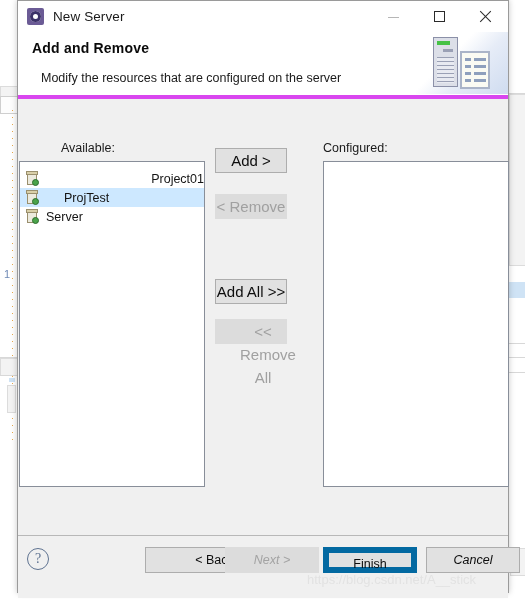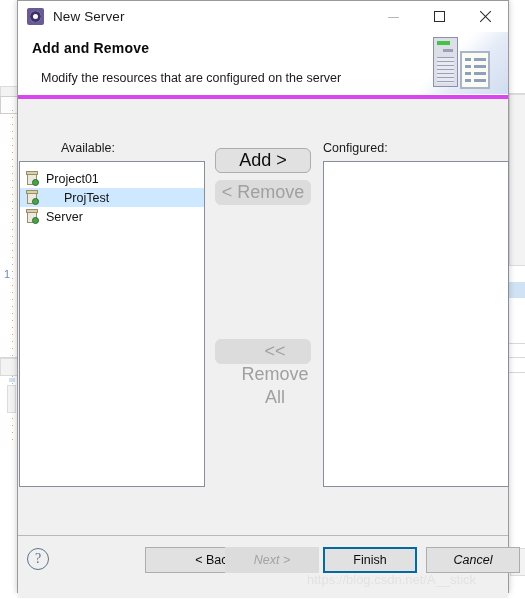--- a/index.html
+++ b/index.html
@@ -227,21 +227,21 @@
     position: relative;
     height: 19px;
     display: flex;
     align-items: center;
     padding-left: 26px;
     font-size: 12.5px;
     color: #141414;
     white-space: nowrap;
   }
   .list-item.selected { background: #cde8ff; padding-left: 44px; }
-  .list-item:first-child { margin-top: 7px; }
+  .list-item:first-child { margin-top: 7px; justify-content: flex-end; }
 
   
   .jar-icon {
     position: absolute;
     left: 6px; top: 2px;
     width: 13px; height: 15px;
   }
   .jar-body {
     position: absolute;
     left: 1px; top: 3px;
@@ -265,43 +265,42 @@
     border-radius: 50%;
     background: #4aa34a;
     border: 1px solid #2e6e2e;
     box-sizing: border-box;
   }
 
   
   .xfer-btn {
     position: absolute;
     left: 197px;
-    width: 96px;
+    width: 72px;
     height: 25px;
-    font-size: 18px;
+    font-size: 15px;
     font-family: "Liberation Sans", sans-serif;
     text-align: center;
     line-height: 23px;
     box-sizing: border-box;
-    border-radius: 6px;
   }
   .xfer-btn.enabled {
     background: #e1e1e1;
     border: 1px solid #adadad;
     color: #0d0d0d;
   }
   .xfer-btn.disabled {
     background: #dcdcdc;
     border: 1px solid #dcdcdc;
     color: #a0a0a0;
   }
   #btn-add        { top: 49px;  }
-  #btn-remove     { top: 81px; text-align: center;  }
+  #btn-remove     { top: 95px; text-align: center;  }
   #btn-add-all    { top: 180px; }
-  #btn-remove-all { top: 240px; padding-left: 24px; }
+  #btn-remove-all { top: 220px; padding-left: 24px; }
 
   
   #footer {
     position: relative;
     height: 62px;
     background: #f0f0f0;
     border-top: 1px solid #b8b8b8;
   }
   #help-icon {
     position: absolute;
@@ -333,21 +332,21 @@
     color: #0d0d0d;
   }
   .nav-btn.disabled {
     background: #dcdcdc;
     border: 1px solid #dcdcdc;
     color: #a3a3a3;
     font-style: italic;
   }
   .nav-btn.default {
     background: #e1e1e1;
-    border: 2px solid #0369a1;
+    border: 6px solid #0369a1;
     color: #0d0d0d;
     line-height: 22px;
   }
   #btn-back   { left: 127px; padding-left: 45px; }
   #btn-next   { left: 207px; }
   #btn-finish { left: 305px; }
   #btn-cancel { left: 408px; font-style: italic; }
 
   
   #watermark {
@@ -452,20 +451,21 @@
             <span class="jar-badge"></span>
         </span>
         <span>Server</span>
       </div>
     </div>
 
     <div class="listbox" id="list-configured"></div>
 
     <div class="xfer-btn enabled" id="btn-add">Add &gt;</div>
     <div class="xfer-btn disabled" id="btn-remove">&lt; Remove</div>
+    <div class="xfer-btn enabled" id="btn-add-all">Add All &gt;&gt;</div>
     <div class="xfer-btn disabled" id="btn-remove-all">&lt;&lt; Remove All</div>
   </div>
 
   <div id="footer">
     <div id="help-icon">?</div>
     <div class="nav-btn enabled" id="btn-back">&lt; Back</div>
     <div class="nav-btn disabled" id="btn-next">Next &gt;</div>
     <div class="nav-btn default" id="btn-finish">Finish</div>
     <div class="nav-btn enabled" id="btn-cancel">Cancel</div>
   </div>

